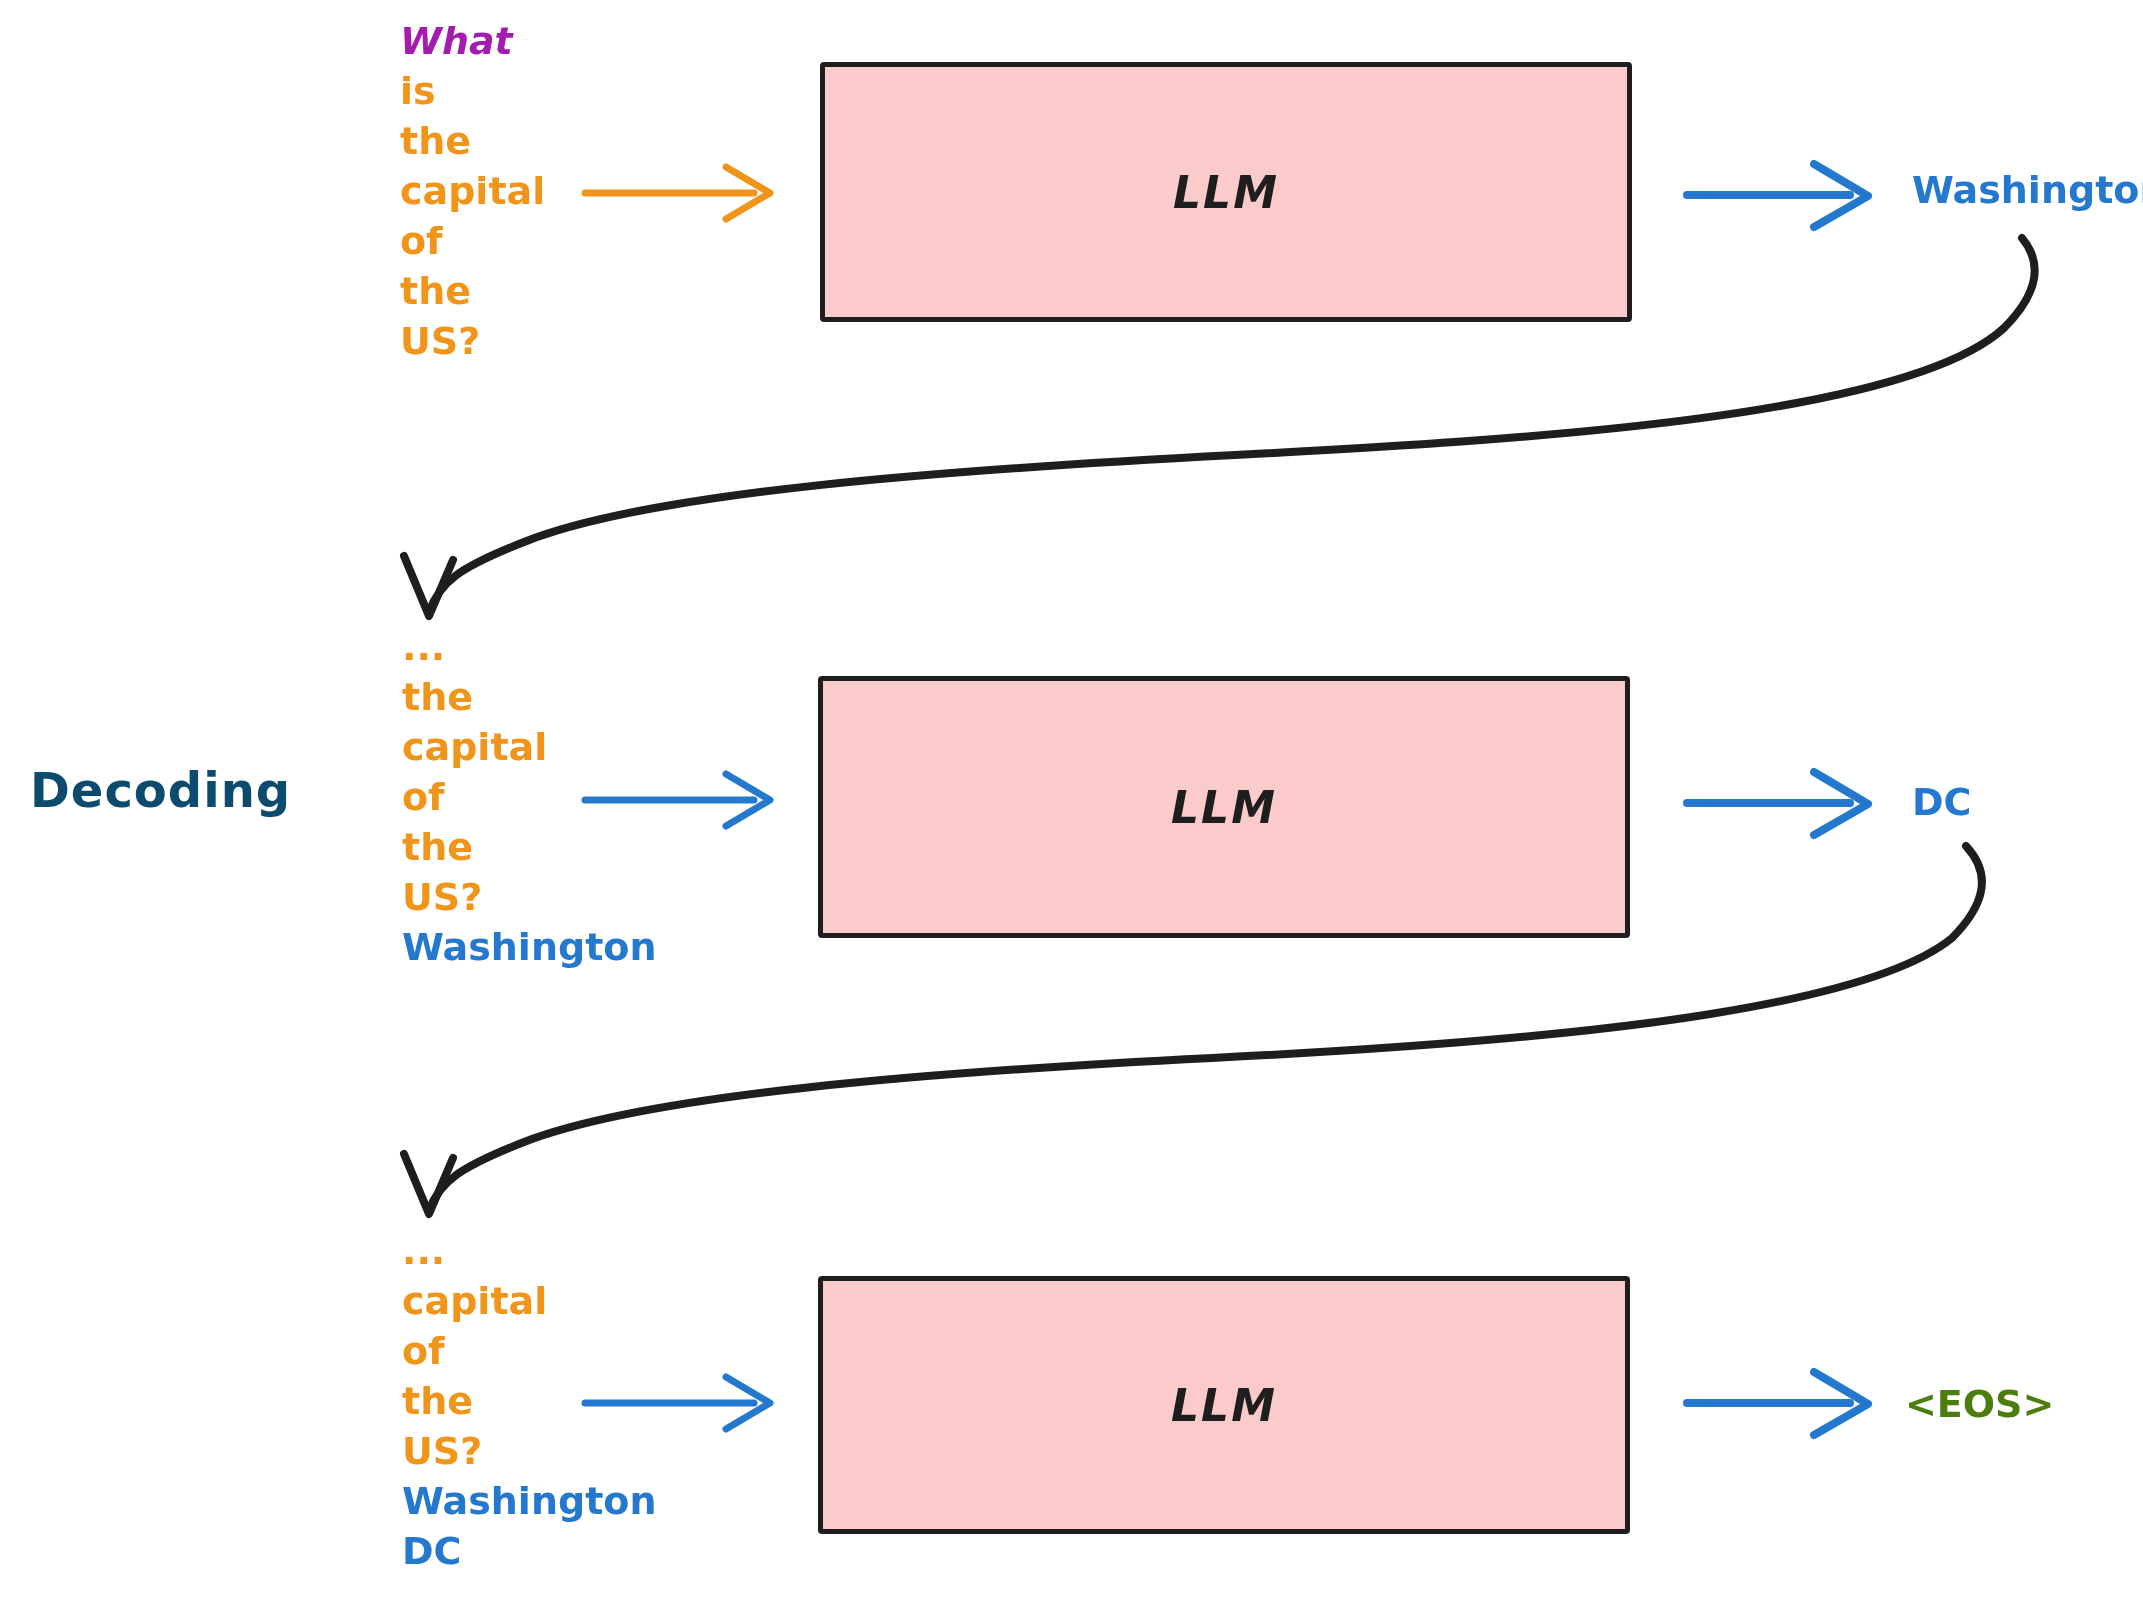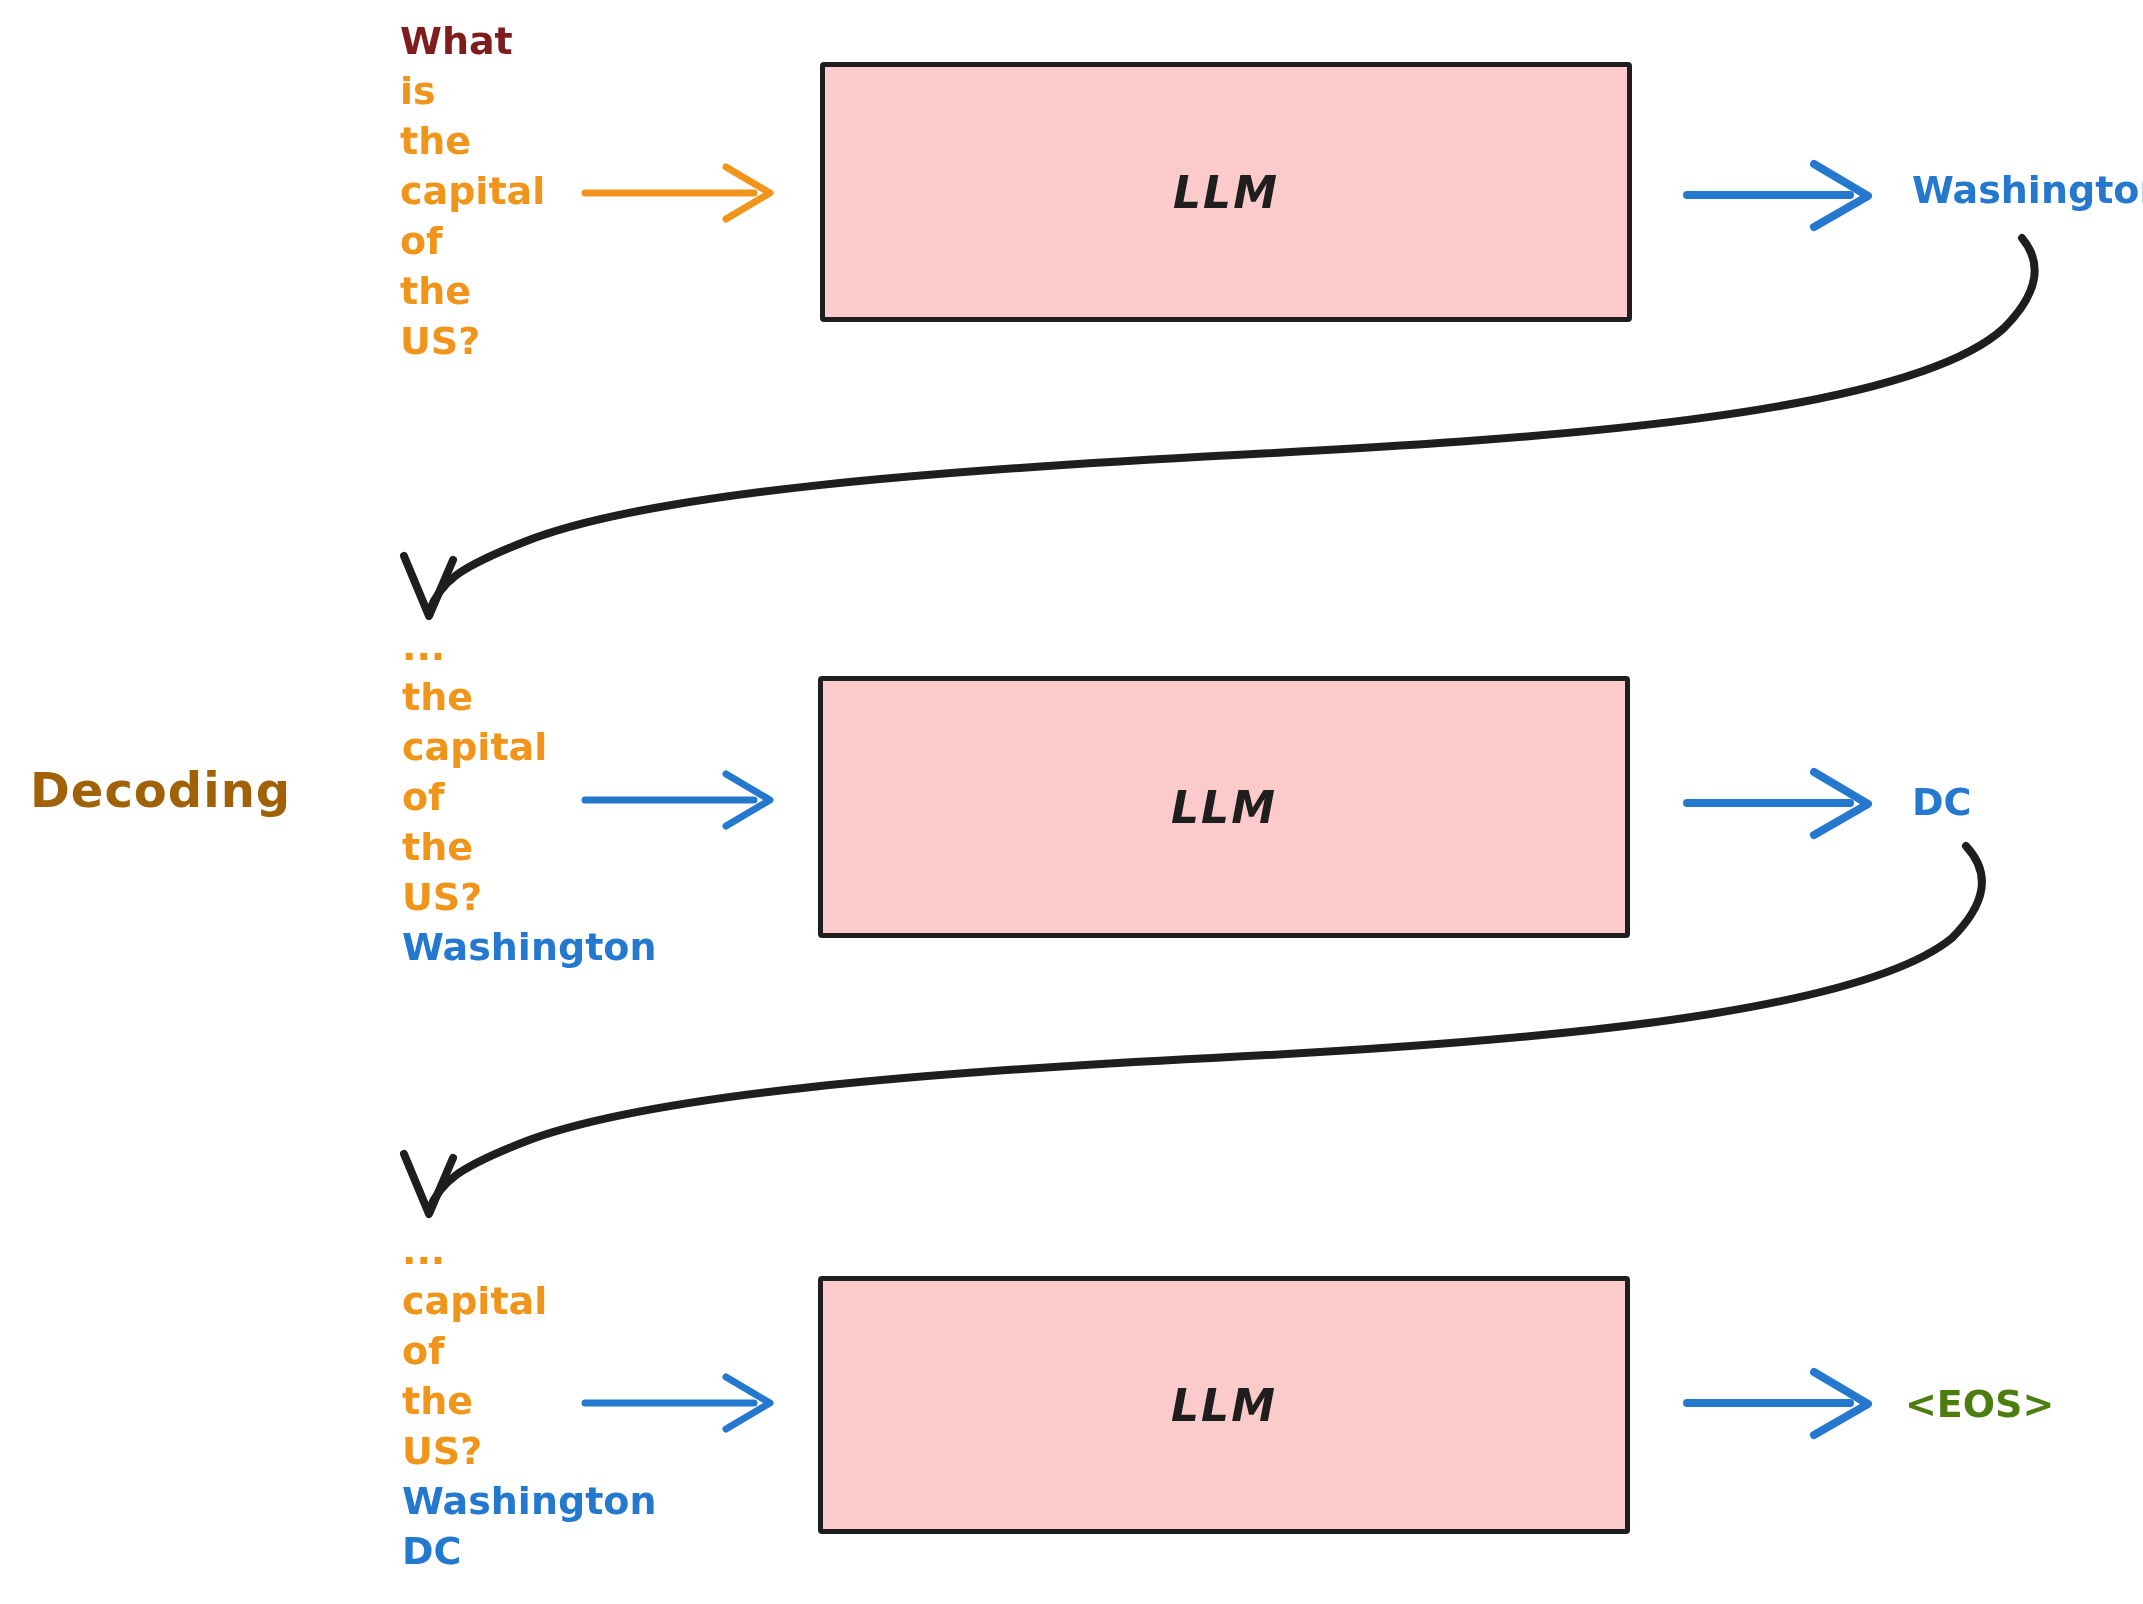--- a/index.html
+++ b/index.html
@@ -70,24 +70,24 @@
       <path d="M 585 1403 L 754 1403"></path>
       <path d="M 726 1377 L 770 1403 L 726 1429"></path>
     </g>
 
     <g stroke-width="8" stroke="#2479cf">
       <path d="M 1687 1403 L 1850 1403"></path>
       <path d="M 1814 1372 L 1868 1404 L 1814 1435"></path>
     </g>
   </svg>
 
-  <div class="stage-label label2" style="color: #a16207;">Decoding</div>
+  <div class="stage-label label2" style="color: #0c4a6e;">Decoding</div>
 
   <div class="tokens tokens1">
-    <div class="tok" style="color: #7f1d1d;">What</div>
+    <div class="tok" style="color: #a21caf; font-style: italic;">What</div>
     <div class="tok" style="color: rgb(240, 148, 26);">is</div>
     <div class="tok" style="color: rgb(240, 148, 26);">the</div>
     <div class="tok" style="color: rgb(240, 148, 26);">capital</div>
     <div class="tok" style="color: rgb(240, 148, 26);">of</div>
     <div class="tok" style="color: rgb(240, 148, 26);">the</div>
     <div class="tok" style="color: rgb(240, 148, 26);">US?</div>
   </div>
 
   <div class="tokens tokens2">
     <div class="tok" style="color: rgb(240, 148, 26);">...</div>

